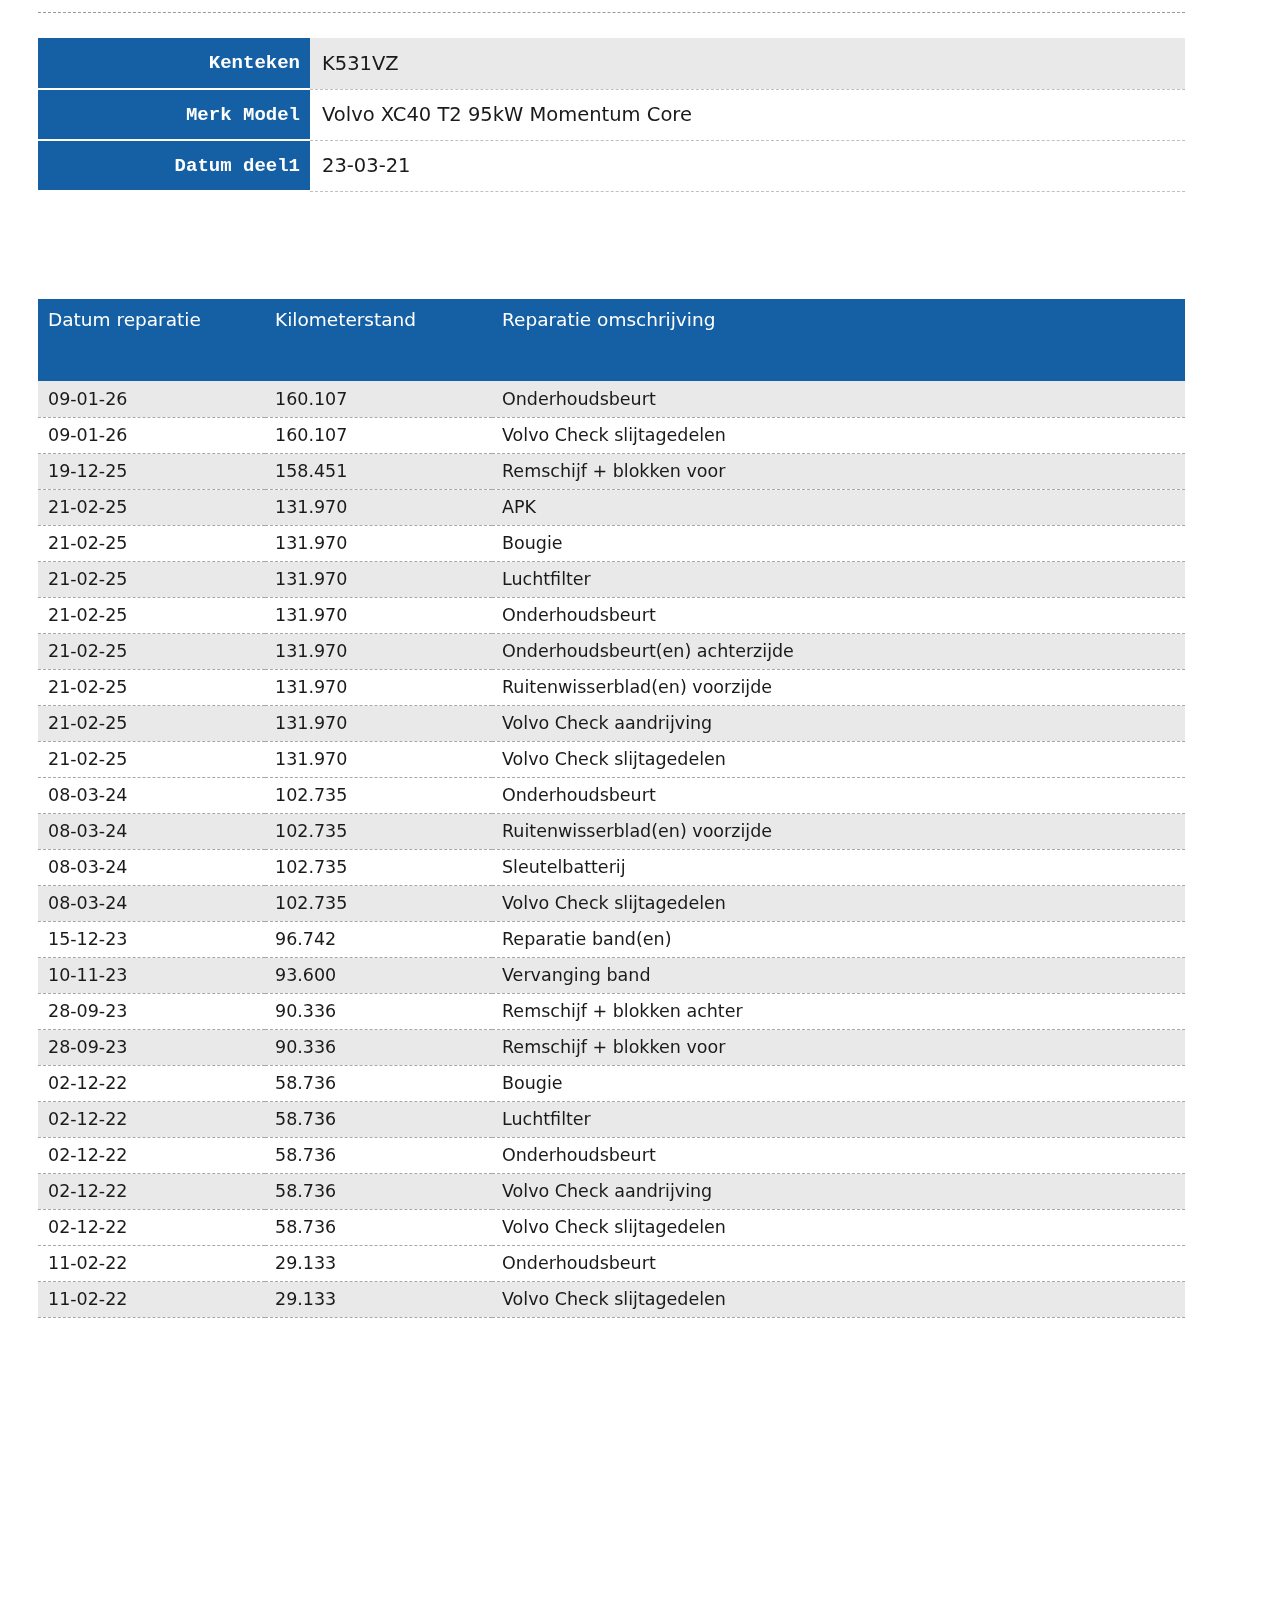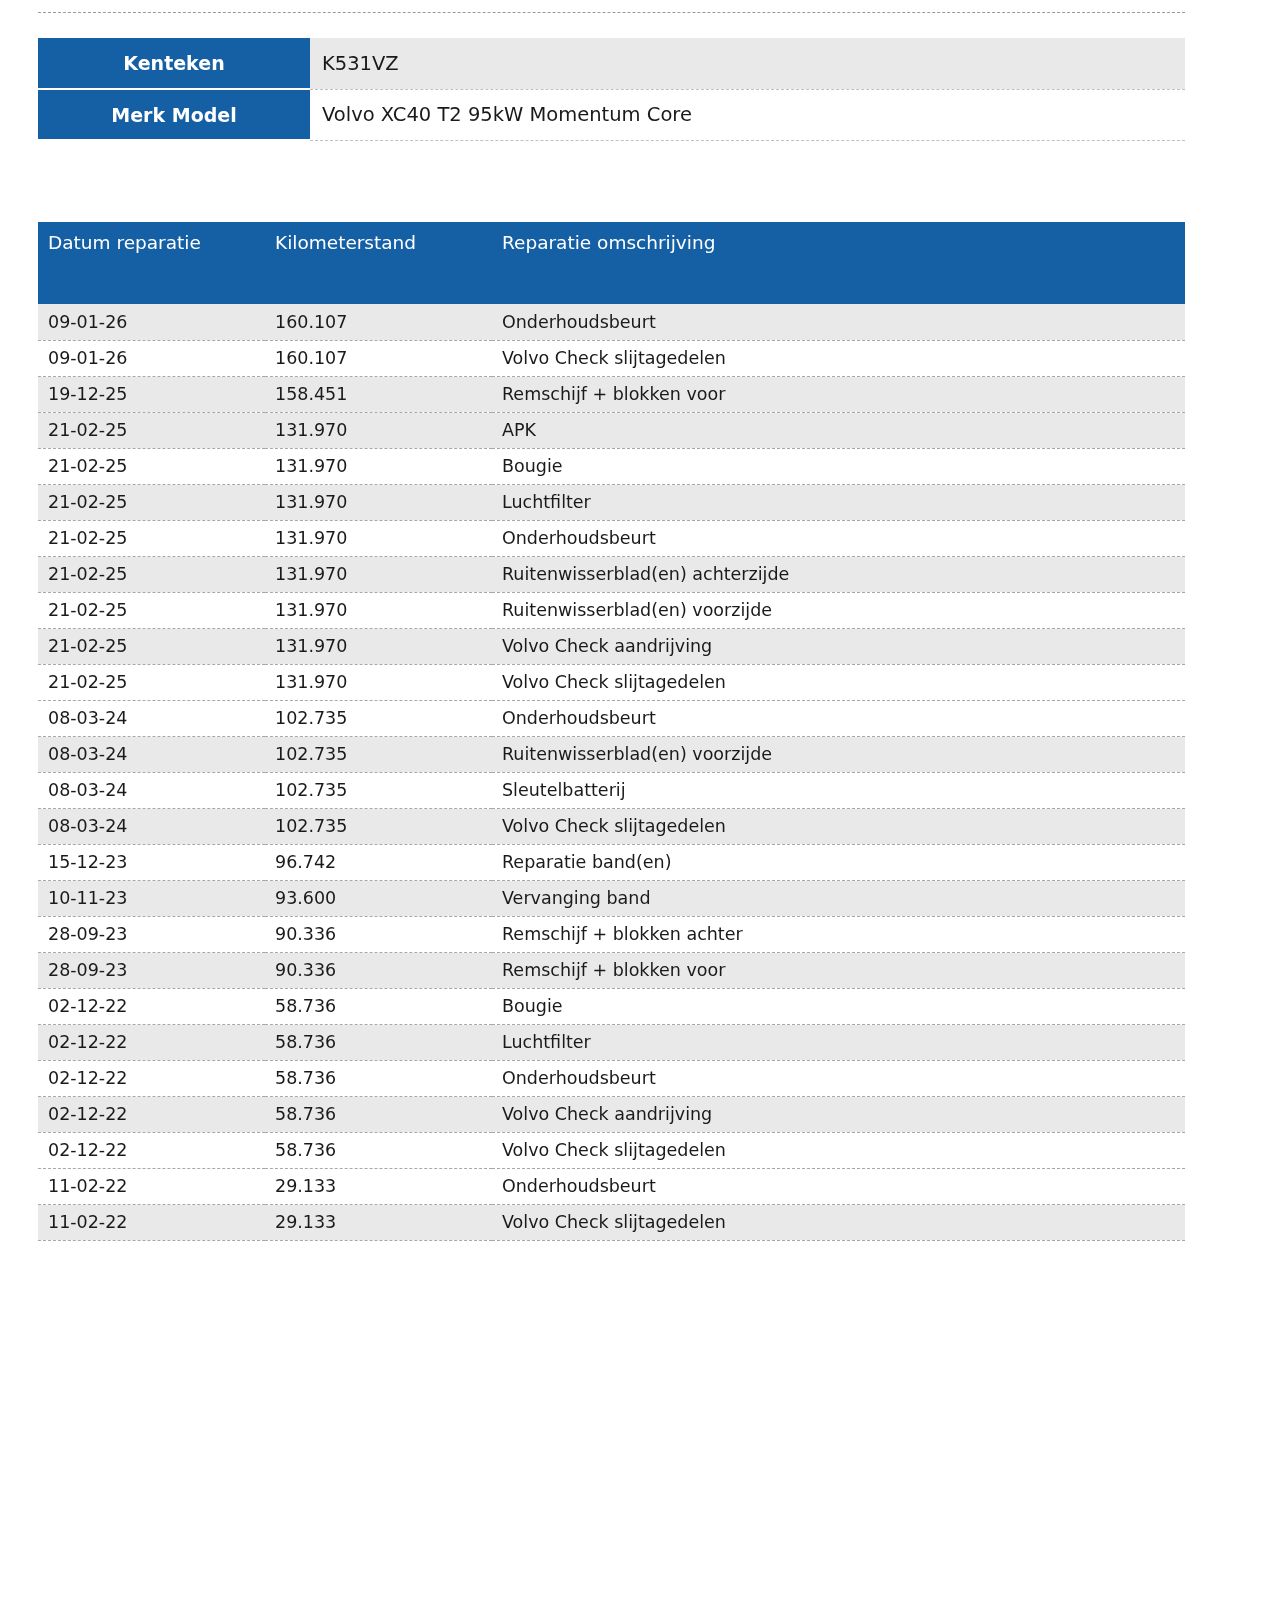--- a/index.html
+++ b/index.html
@@ -26,43 +26,44 @@
   }
   table {
     border-collapse: collapse;
     width: 100%;
     table-layout: fixed;
   }
   
   .info-table th {
     background: #1560a4;
     color: #ffffff;
-    text-align: center;
+    text-align: right;
     font-size: 19px;
     font-weight: bold;
     width: 272px;
     padding: 0 10px;
     height: 51px;
     border-bottom: 2px solid #ffffff;
     box-sizing: border-box;
+    font-family: Liberation Mono, monospace;
   }
   .info-table td {
     font-size: 19.5px;
     padding: 12px 12px;
     height: 51px;
     border-bottom: 1px dashed #c0c0c0;
     box-sizing: border-box;
     background: #ffffff;
   }
   .info-table td.alt {
     background: #e9e9e9;
   }
   
   .repairs-table {
-    margin-top: 81px;
+    margin-top: 107px;
   }
   .repairs-table thead th {
     background: #1560a4;
     color: #ffffff;
     font-weight: normal;
     text-align: left;
     font-size: 18.5px;
     vertical-align: top;
     padding: 10px 10px 0 10px;
     height: 82px;
@@ -96,20 +97,24 @@
   <table class="info-table">
     <tbody id="info-body">
         <tr>
           <th>Kenteken</th>
           <td class="alt">K531VZ</td>
         </tr>
         <tr>
           <th>Merk Model</th>
           <td>Volvo XC40 T2 95kW Momentum Core</td>
         </tr>
+        <tr>
+          <th>Datum deel1</th>
+          <td>23-03-21</td>
+        </tr>
       </tbody>
   </table>
 
   <table class="repairs-table">
     <thead>
       <tr id="repairs-head">
           <th class="col-date">Datum reparatie</th>
           <th class="col-km">Kilometerstand</th>
           <th class="col-desc">Reparatie omschrijving</th>
         </tr>
@@ -146,21 +151,21 @@
           <td class="col-desc">Luchtfilter</td>
         </tr>
         <tr>
           <td class="col-date">21-02-25</td>
           <td class="col-km">131.970</td>
           <td class="col-desc">Onderhoudsbeurt</td>
         </tr>
         <tr class="alt">
           <td class="col-date">21-02-25</td>
           <td class="col-km">131.970</td>
-          <td class="col-desc">Ruitenwisserblad(en) achterzijde</td>
+          <td class="col-desc">Onderhoudsbeurt(en) achterzijde</td>
         </tr>
         <tr>
           <td class="col-date">21-02-25</td>
           <td class="col-km">131.970</td>
           <td class="col-desc">Ruitenwisserblad(en) voorzijde</td>
         </tr>
         <tr class="alt">
           <td class="col-date">21-02-25</td>
           <td class="col-km">131.970</td>
           <td class="col-desc">Volvo Check aandrijving</td>

